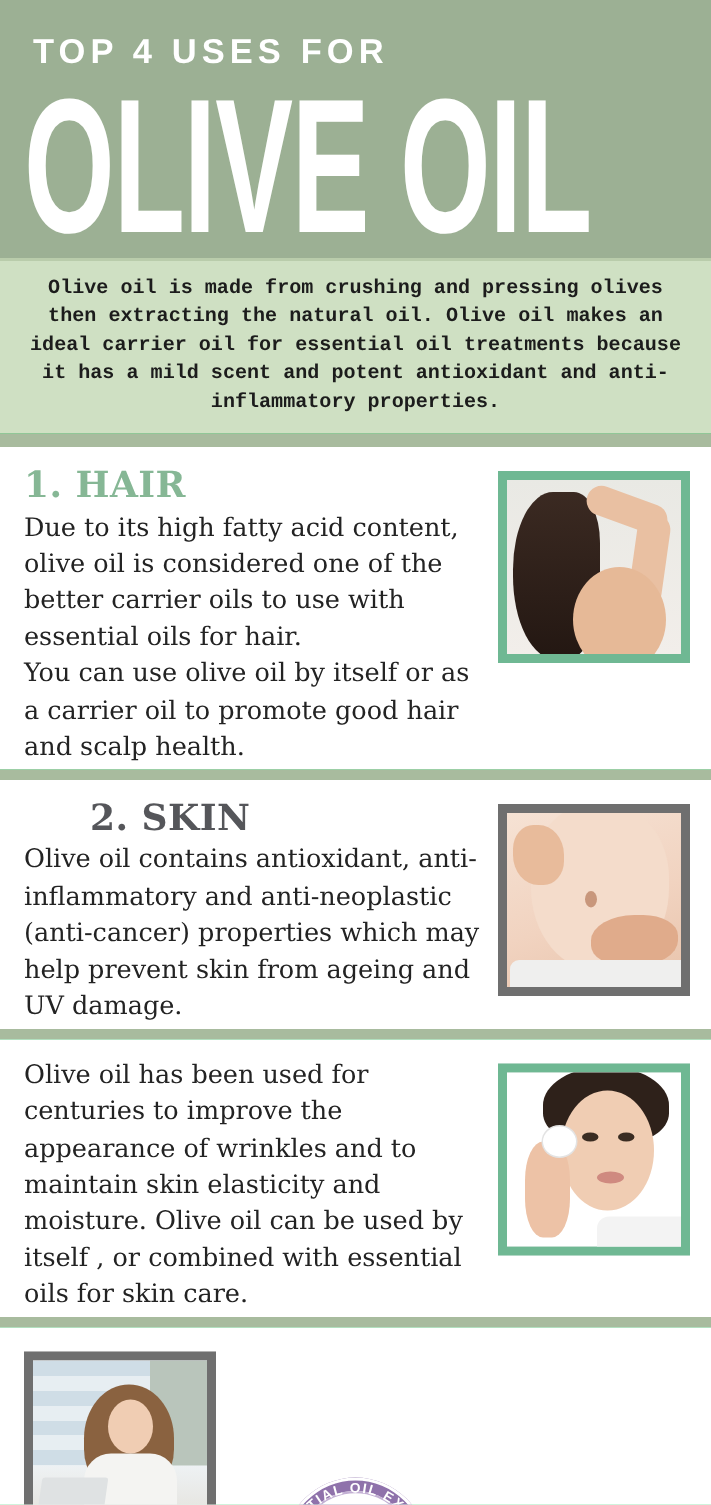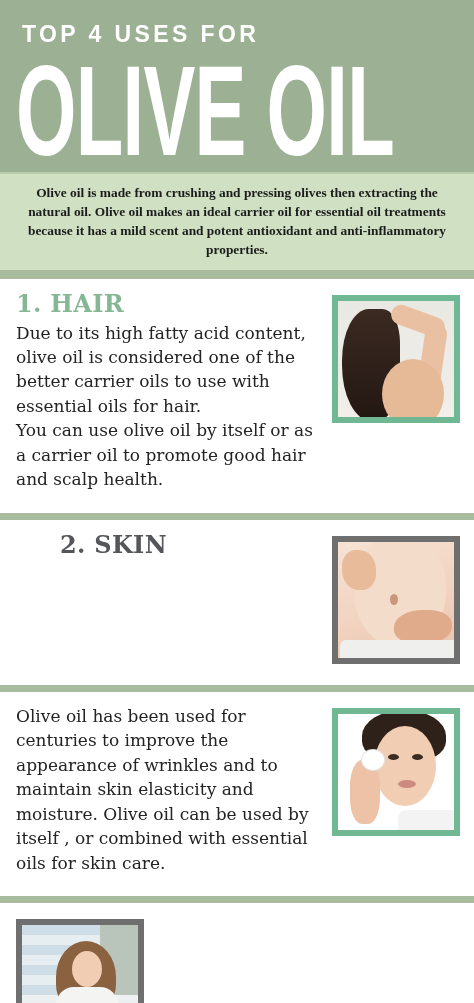--- a/index.html
+++ b/index.html
@@ -54,36 +54,36 @@
 
   
   .intro {
     background: #cfe0c3;
     padding: 9px 16px 11px 16px;
     text-align: center;
     border-top: 2px solid #b9ccab;
   }
   .intro p {
     color: #1c1c1c;
-    font-family: Liberation Serif, serif;
+    font-family: Liberation Mono, monospace;
     font-weight: bold;
     font-size: 13.4px;
     line-height: 1.42;
   }
   .band {
     height: 9px;
     background: #a8bb9e;
   }
   .band.thin { height: 7px; }
 
   
   .section {
     display: flex;
     background: #ffffff;
-    padding: 12px 14px 21px 16px;
+    padding: 12px 14px 2px 16px;
     align-items: flex-start;
     gap: 12px;
   }
   .sec-body { flex: 1 1 auto; min-width: 0; }
   .sec-title {
     font-family: "DejaVu Serif", serif;
     font-weight: bold;
     font-size: 24px;
     letter-spacing: 0.3px;
     line-height: 1.1;
@@ -210,20 +210,21 @@
         <div class="arm" style="left:84px;top:22px;width:22px;height:64px;transform:rotate(8deg);"></div>
         <div class="blob" style="left:44px;top:58px;width:62px;height:70px;background:#e6b997;"></div>
       </div>
     </div>
   </div>
   <div class="band thin"></div>
 
   <div class="section">
     <div class="sec-body">
       <div class="sec-title gray">2. SKIN</div>
+      <div class="sec-text">Olive oil contains antioxidant, anti-inflammatory and anti-neoplastic (anti-cancer) properties which may help prevent skin from ageing and UV damage.</div>
     </div>
     <div class="sec-img">
       <div class="ph skin">
         <div class="blob" style="left:16px;top:-6px;width:92px;height:112px;background:#f4dccb;border-radius:44% 44% 50% 50%;"></div>
         <div class="blob" style="left:52px;top:52px;width:8px;height:11px;background:#c8977c;"></div>
         <div class="arm" style="left:4px;top:8px;width:34px;height:40px;background:#e8bb9b;border-radius:40% 50% 40% 50%;"></div>
         <div class="arm" style="left:56px;top:68px;width:58px;height:34px;background:#e0ab8b;border-radius:50% 40% 50% 40%;"></div>
         <div class="blob" style="left:2px;top:98px;width:124px;height:34px;background:#efefee;border-radius:6px;"></div>
       </div>
     </div>

